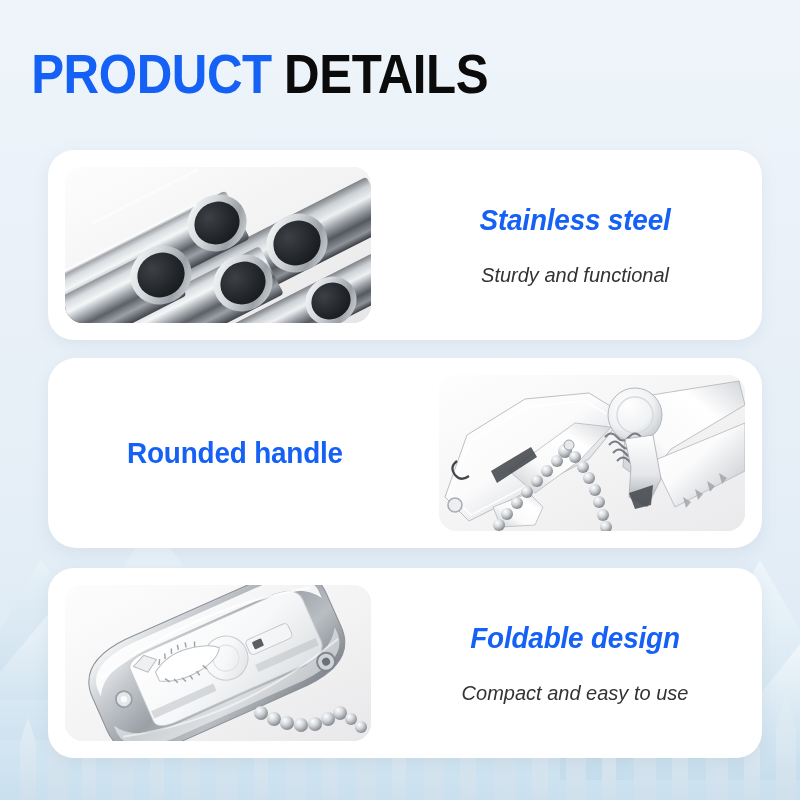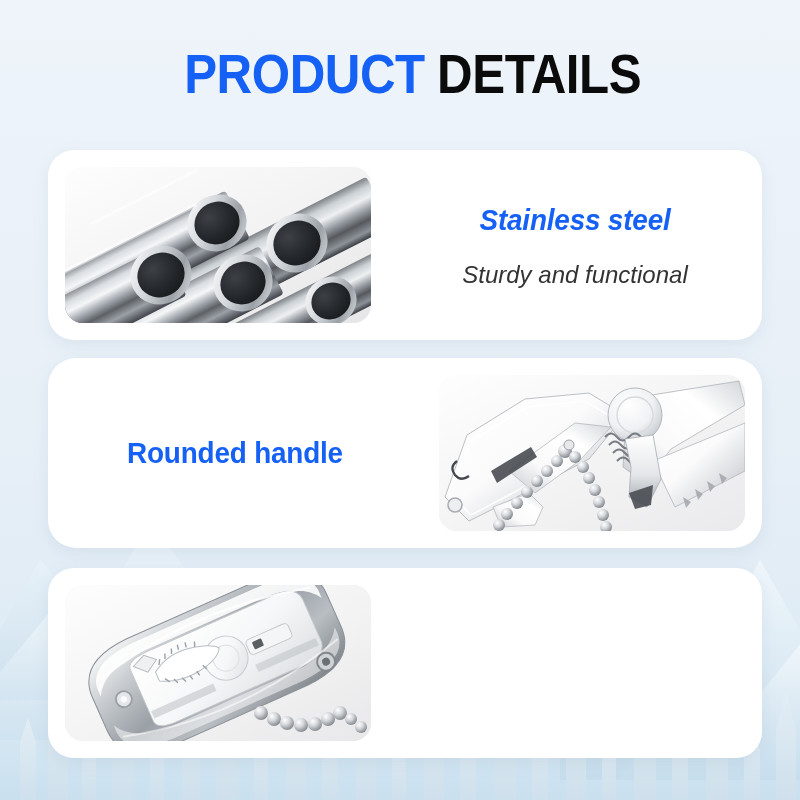--- a/index.html
+++ b/index.html
@@ -18,23 +18,21 @@
     overflow:hidden;
   }
 
   
   .backdrop { position:absolute; inset:0; pointer-events:none; }
   .backdrop svg { display:block; width:800px; height:800px; }
 
   
   .title-wrap {
     position:absolute; left:0; right:0; top:44px;
-    text-align:center;
     white-space:nowrap;
-    padding-left:26px;
   }
   .title {
     display:inline-block;
     font-family:"Liberation Sans Narrow","Liberation Sans", sans-serif;
     font-weight:700;
     font-size:56px;
     line-height:60px;
     letter-spacing:-0.5px;
     transform:scaleX(0.88);
     transform-origin:center;
@@ -86,21 +84,21 @@
     line-height:34px;
     color:#1560f5;
     letter-spacing:-0.2px;
     transform:scaleX(0.93);
     white-space:nowrap;
   }
   .sub {
     margin-top:25px;
     font-family:"Liberation Sans", sans-serif;
     font-weight:400;
-    font-size:24px;
+    font-size:20px;
     line-height:26px;
     color:#333333;
     white-space:nowrap;
   }
 </style>
 </head>
 <body>
 
 <div id="page">
 
@@ -461,15 +459,19 @@
           <circle cx="236" cy="140" r="7"></circle>
           <circle cx="250" cy="139" r="7"></circle>
           <circle cx="263" cy="134" r="7"></circle>
           <circle cx="275" cy="128" r="7"></circle>
           <circle cx="286" cy="134" r="6"></circle>
           <circle cx="296" cy="142" r="6"></circle>
         </g>
       </svg>
     </div>
 
+    <div class="txt">
+      <div class="headline">Foldable design</div>
+      <div class="sub">Compact and easy to use</div>
+    </div>
   </div>
 
 </div>
 
 </body></html>

